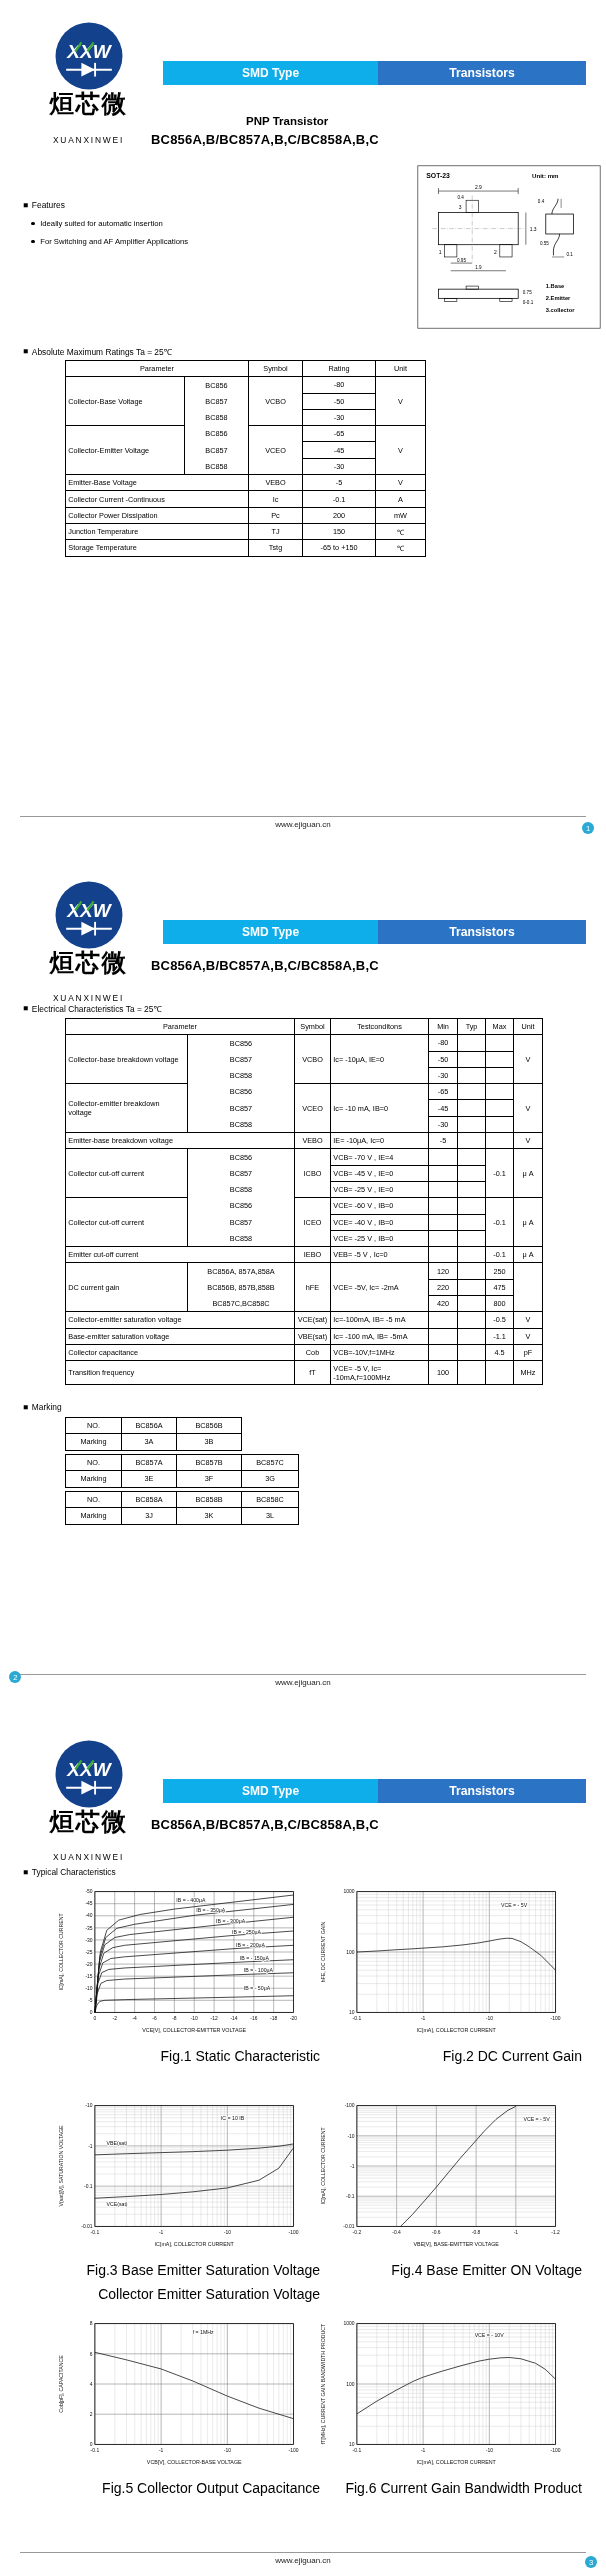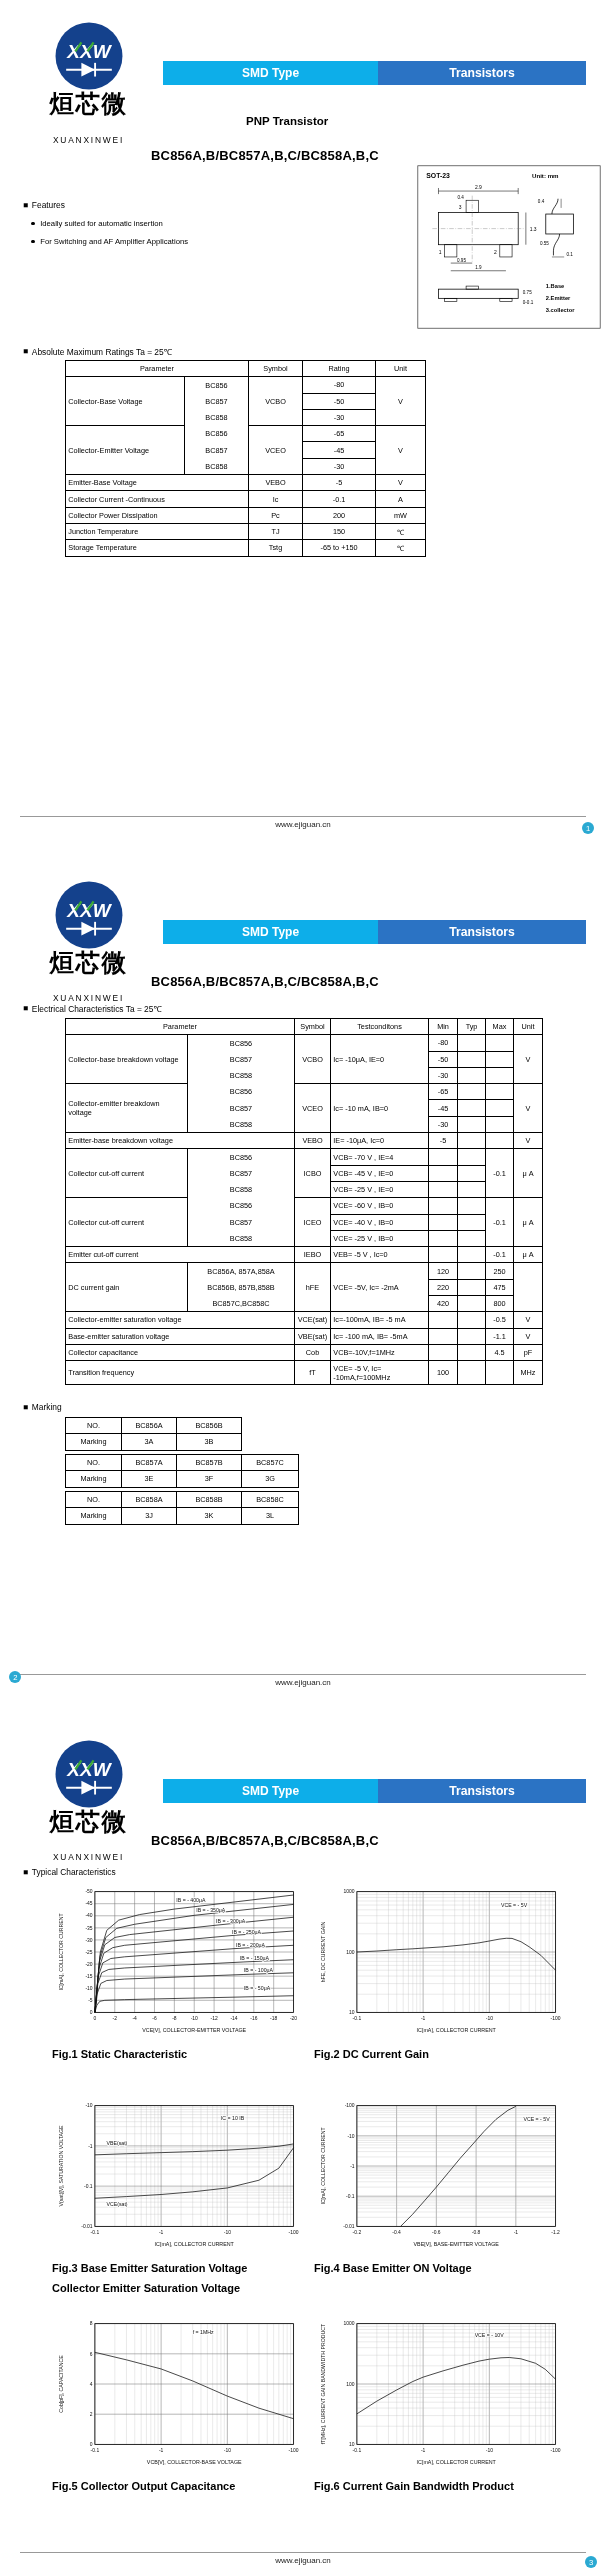--- a/index.html
+++ b/index.html
@@ -9,39 +9,39 @@
   
   .logo{width:115px;text-align:center;}
   .logo svg{display:block;margin:0 auto;}
   .logo-cn{font-family:sans-serif;font-weight:bold;font-size:24.5px;line-height:1.08;letter-spacing:1.5px;white-space:nowrap;}
   .logo-en{font-size:8.4px;letter-spacing:1.8px;margin-top:17px;white-space:nowrap;}
   
   .bar{display:flex;width:423px;height:24px;}
   .bar-left{flex:0 0 215px;background:#0daee9;color:#fff;font-weight:bold;font-size:12px;display:flex;align-items:center;justify-content:center;}
   .bar-right{flex:1;background:#2b73c4;color:#fff;font-weight:bold;font-size:12.2px;display:flex;align-items:center;justify-content:center;}
   .pnp{font-size:11.5px;font-weight:bold;}
-  .pn{font-size:13px;font-weight:bold;letter-spacing:0.2px;margin-top:16px;}
+  .pn{font-size:13px;font-weight:bold;letter-spacing:0.2px;}
   .sec{font-size:8.4px;display:flex;align-items:center;gap:3.8px;}
   .sec .sq{font-size:8.4px;line-height:1;}
   .feat{font-size:7.7px;display:flex;align-items:center;gap:5.4px;}
   .feat .dot{width:3.8px;height:3.8px;border-radius:50%;background:#000;flex:0 0 auto;}
   
   table.tbl{position:absolute;border-collapse:collapse;table-layout:fixed;border:1.5px solid #000;background:#fff;}
   table.tbl td{border:0.8px solid #000;font-size:7.3px;text-align:center;padding:0 2.3px;height:15.3px;overflow:hidden;}
   table.tbl td.lft{text-align:left;}
   table.tbl td.dev{border-top:none;border-bottom:none;}
   table.tbl tr.hdr td{height:15.3px;}
   table.tbl td.tall{height:23px;}
   
   .footer{position:absolute;left:20px;width:566px;border-top:0.8px solid #999;text-align:center;font-size:8px;color:#222;padding-top:3.1px;}
   .pagenum{position:absolute;width:12.2px;height:12.2px;border-radius:50%;background:#2aa9d2;color:#fff;font-size:7.7px;display:flex;align-items:center;justify-content:center;}
   
   .figblock{position:absolute;width:268px;}
   svg.chart{width:260px;height:162px;display:block;}
-  .figcap{font-size:11px;text-align:left;margin-top:1.5px;font-weight:bold;}
+  .figcap{font-size:14px;text-align:right;margin-top:1.5px;}
   
   .pkg{position:absolute;}
 </style>
 </head>
 <body>
 
 <div class="sheet">
 
   <div class="abs logo" style="left:31px;top:21.4px;">
     <svg width="70" height="70" viewBox="0 0 92 92">

